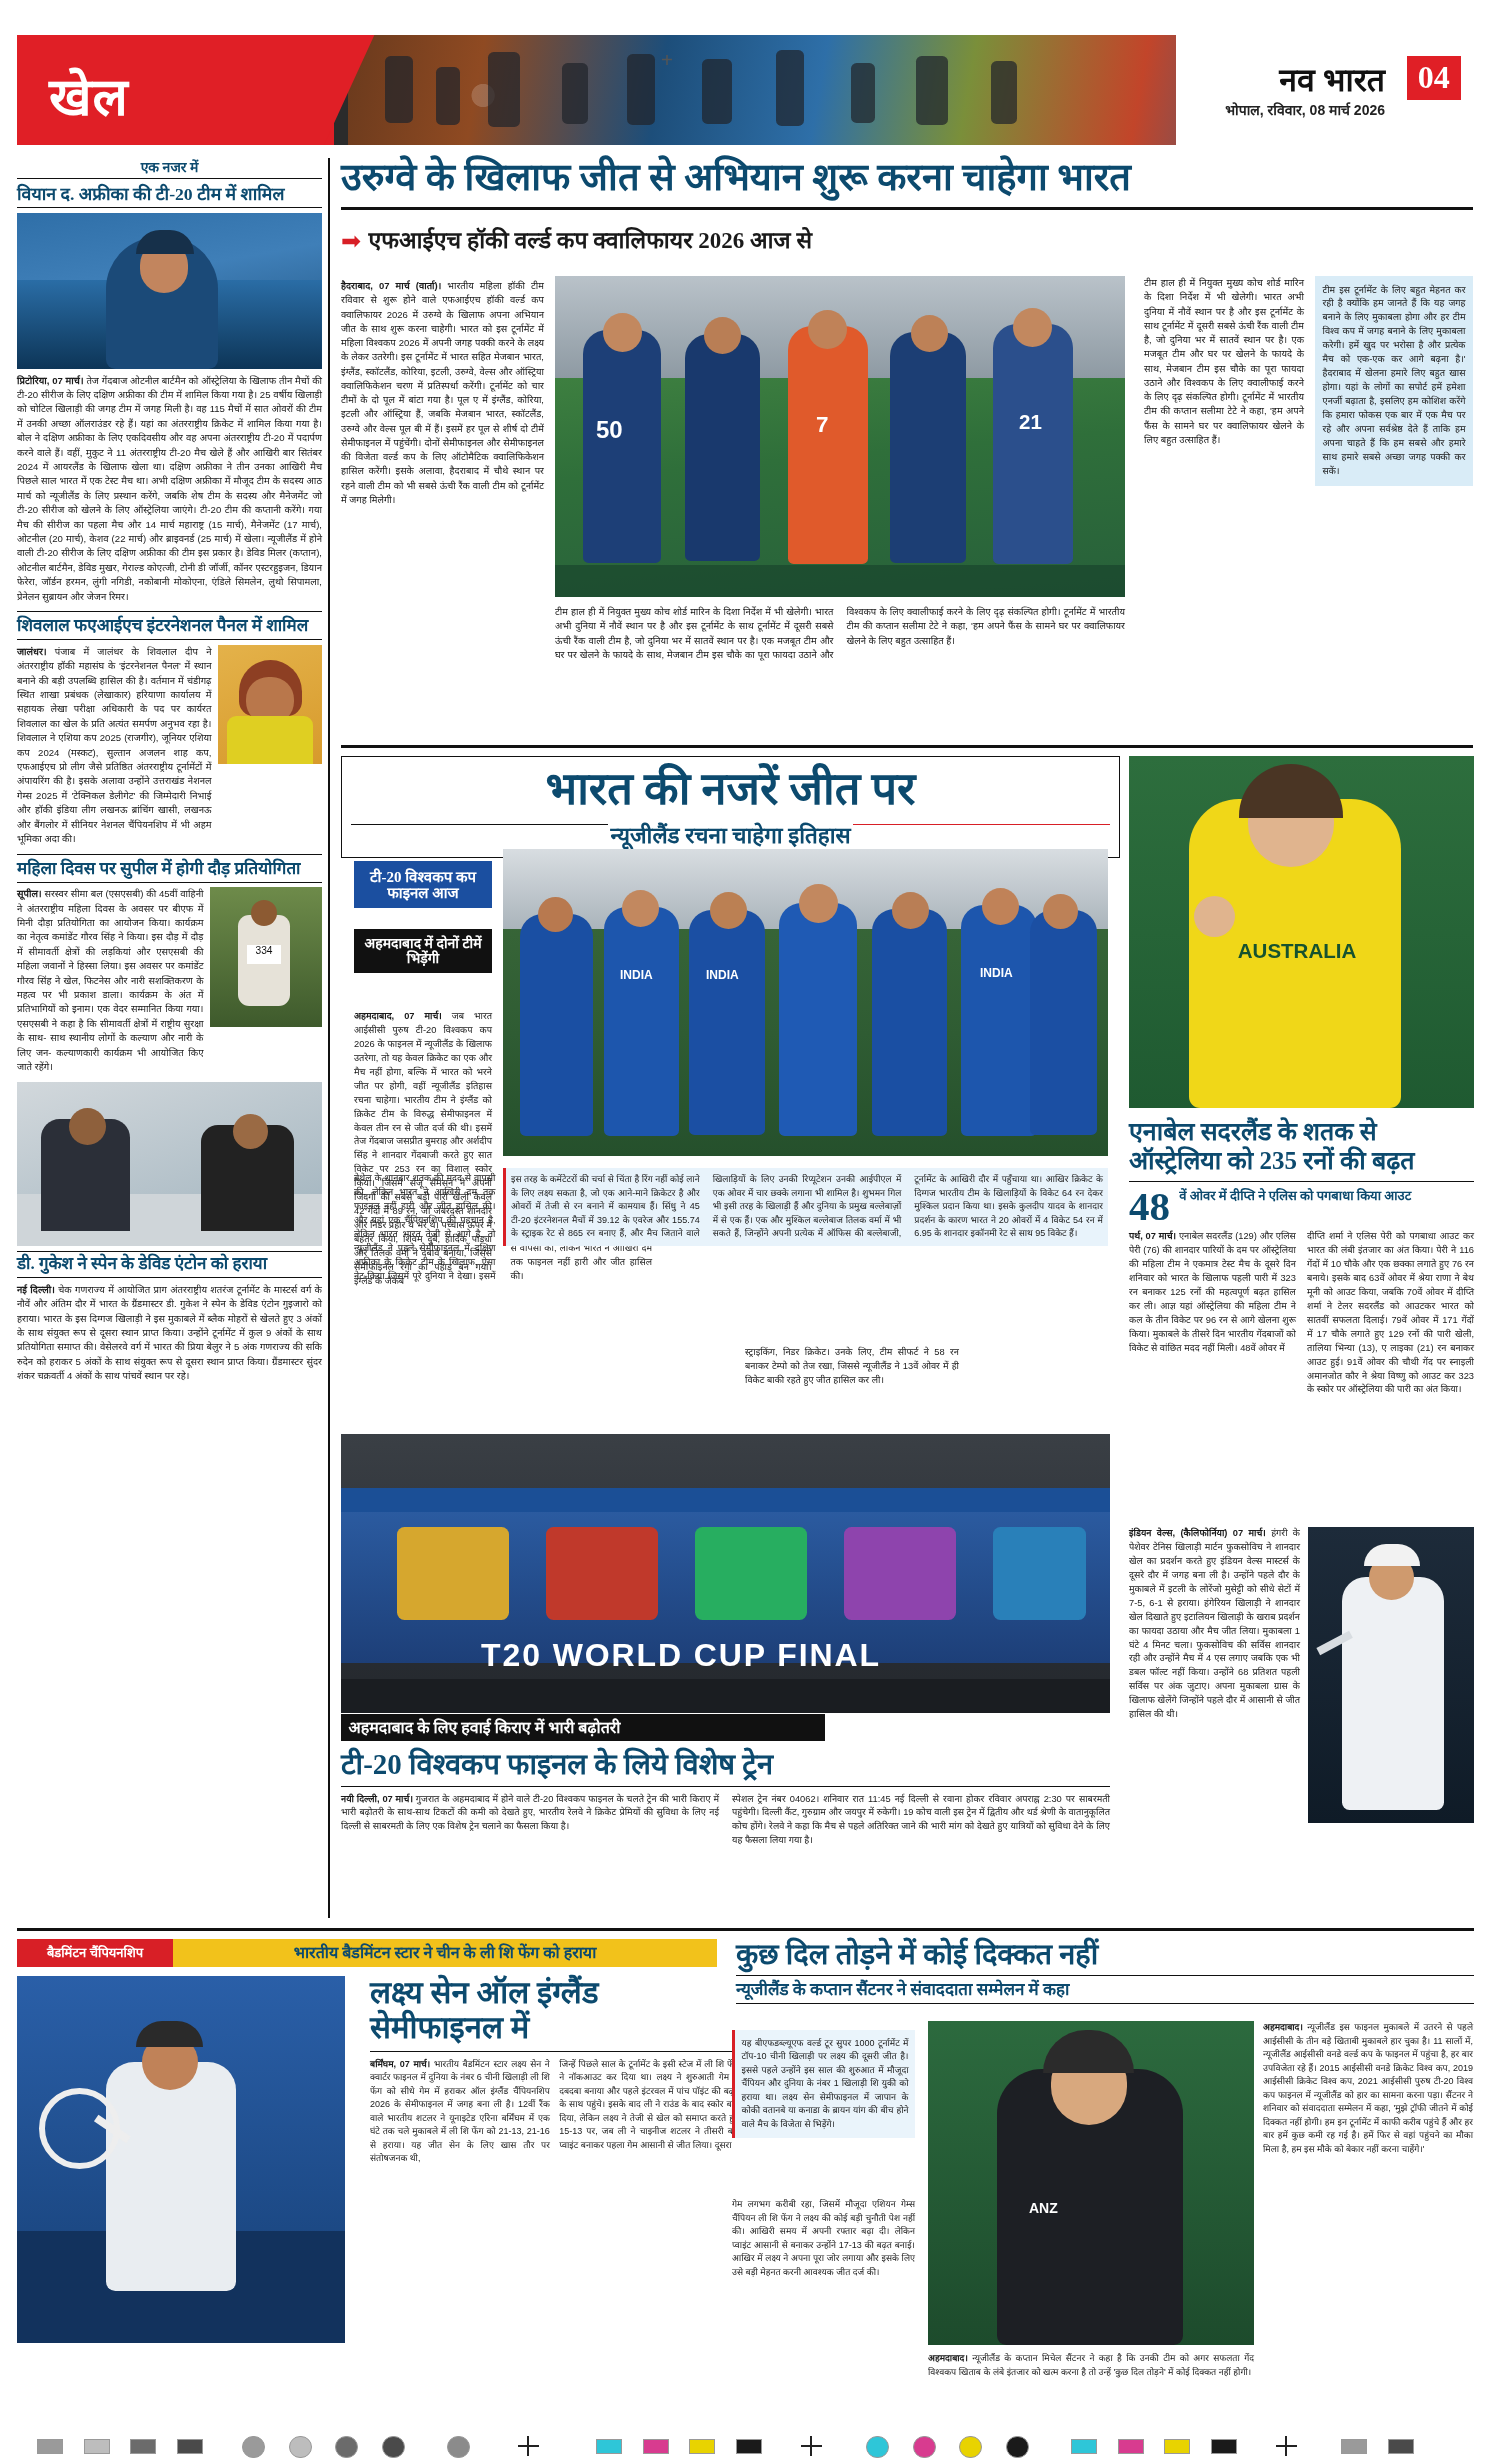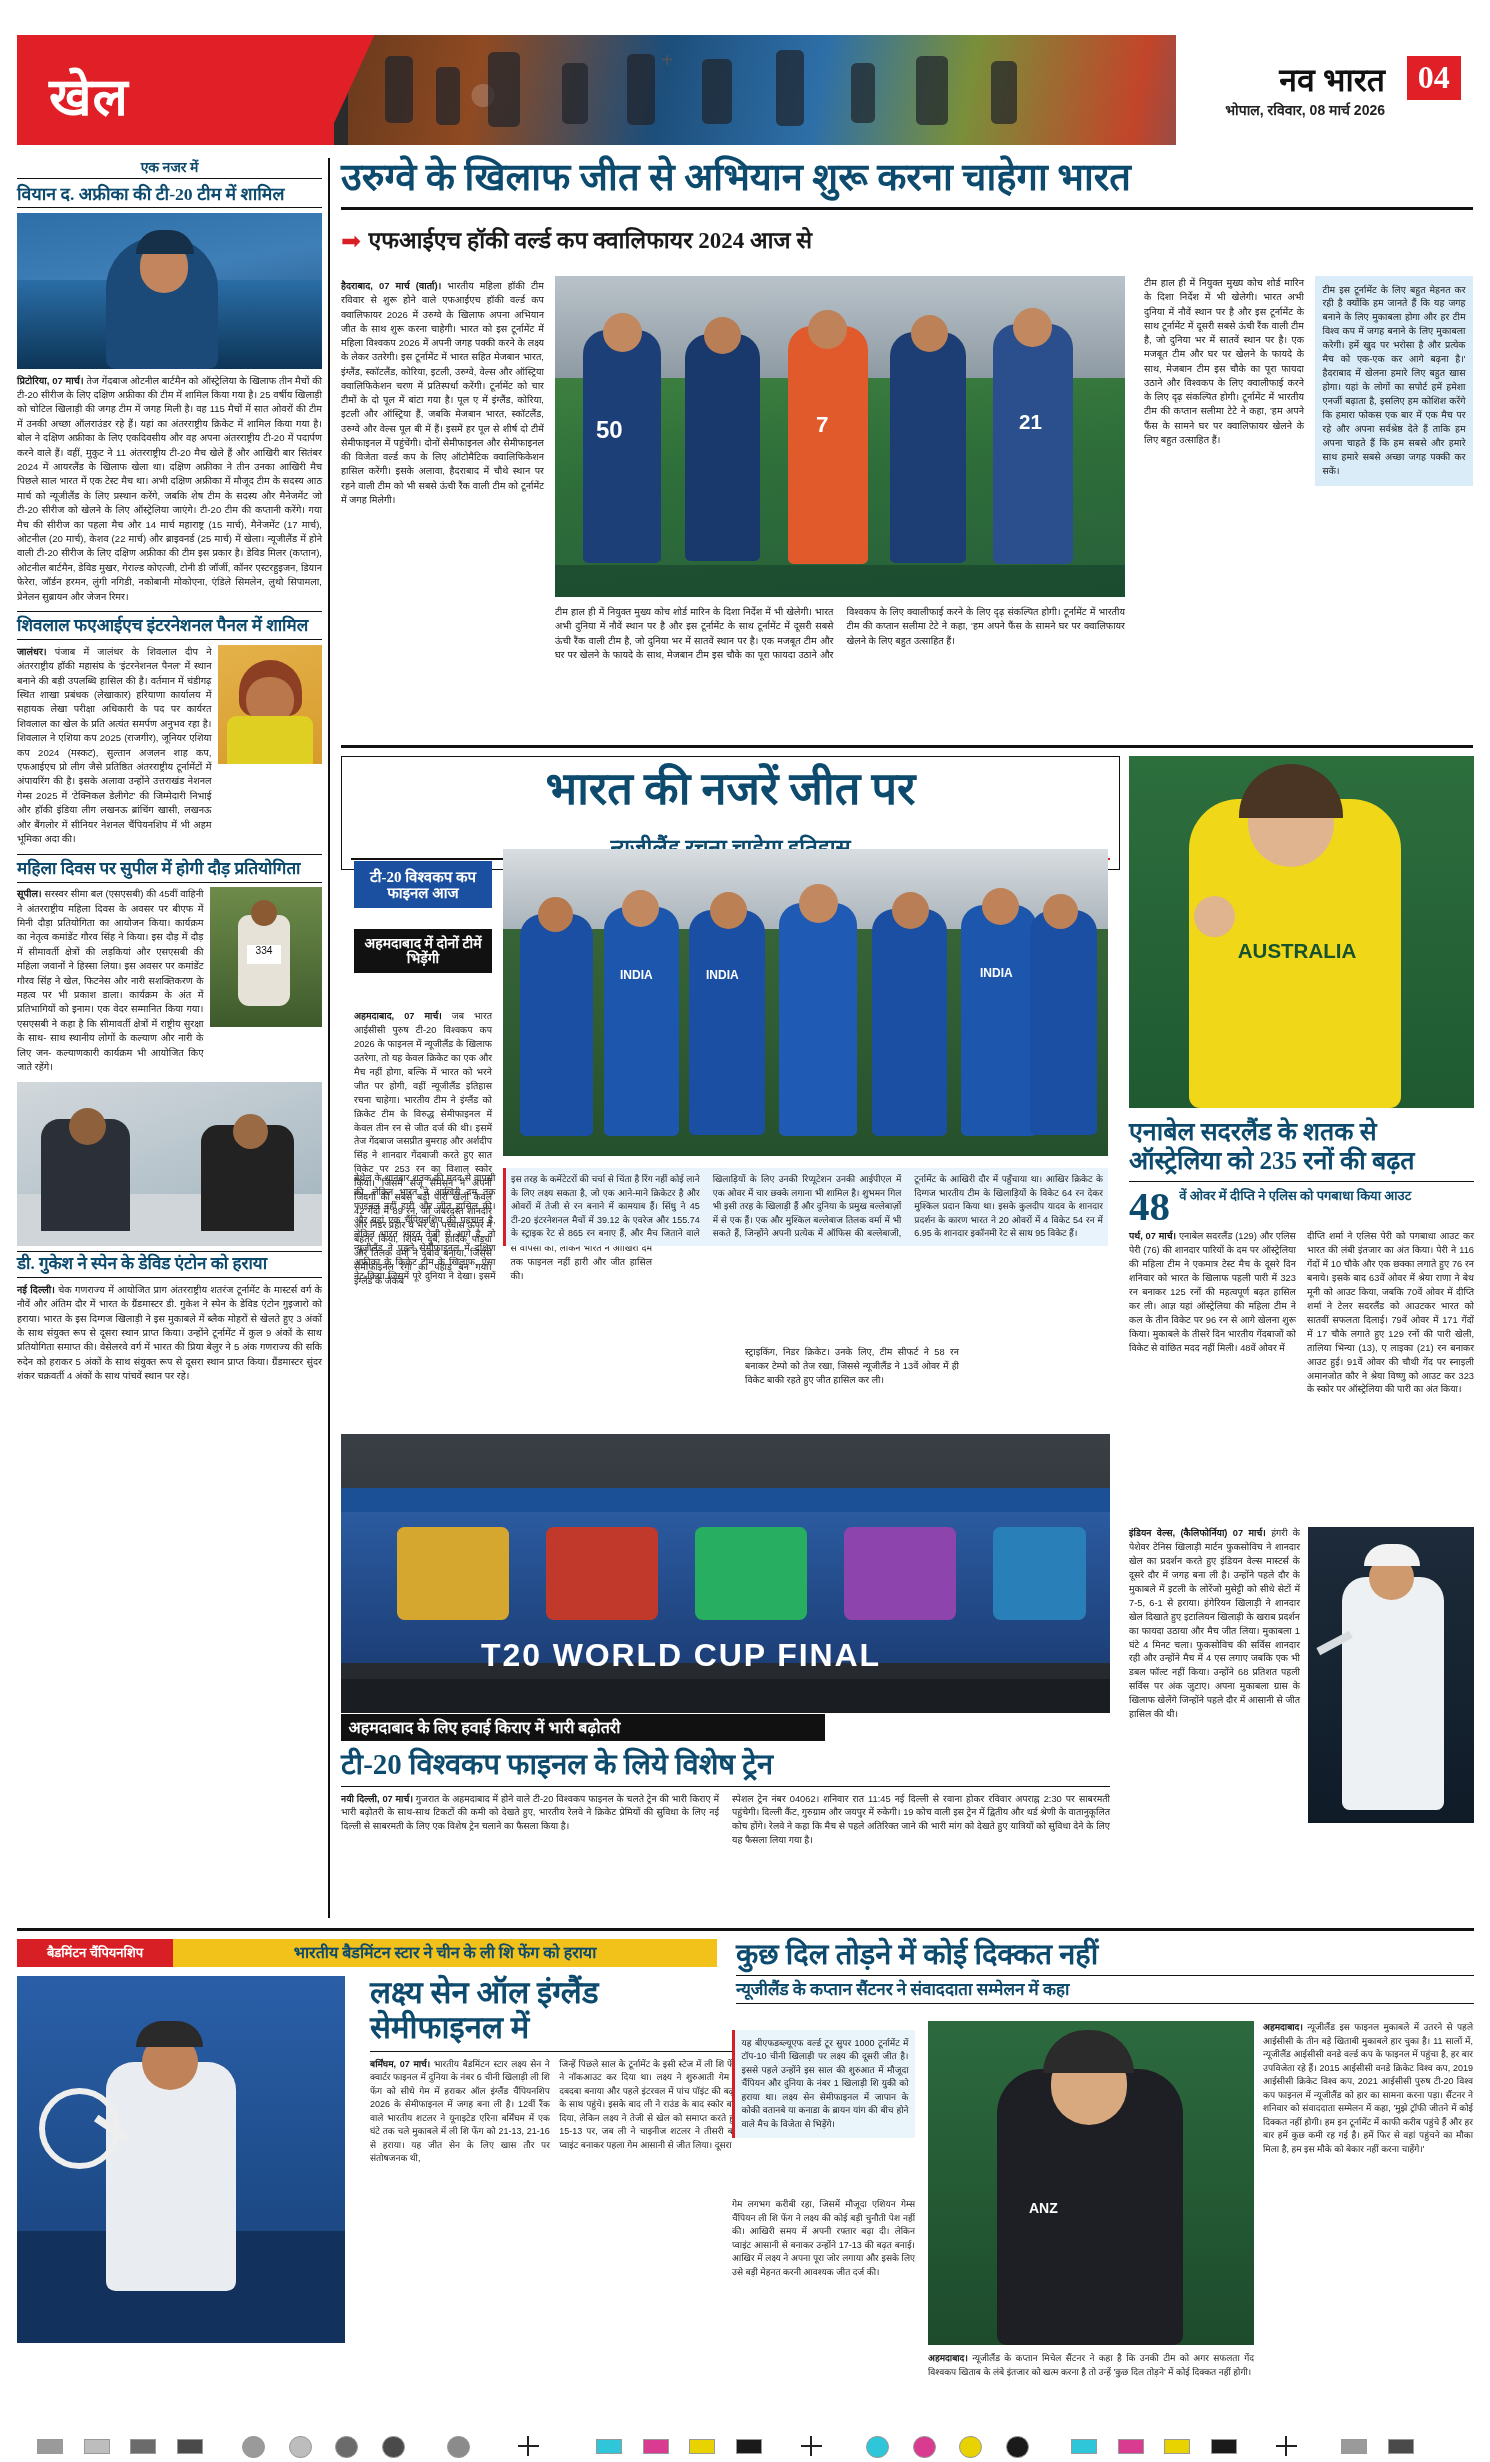--- a/index.html
+++ b/index.html
@@ -153,21 +153,21 @@
   <div class="col-rule" style="left:328px;top:158px;width:1.9px;height:1760px;"></div>
 
   <div class="box" style="left:341px;top:156px;width:1132px;">
     <div class="hl" style="font-size:38px;line-height:1.15;">उरुग्वे के खिलाफ जीत से अभियान शुरू करना चाहेगा भारत</div>
     <div style="height:2.8px;background:#111;margin:7.5px 0 7.5px 0;"></div>
   </div>
 
   <div class="box" style="left:341px;top:229px;width:559px;">
     <div style="display:flex;align-items:flex-start;gap:7.5px;">
       <span style="color:#d81f26;font-size:24px;line-height:1;">➡</span>
-      <div class="hl" style="font-size:23px;color:#1a1a1a;">एफआईएच हॉकी वर्ल्ड कप क्वालिफायर 2024 आज से</div>
+      <div class="hl" style="font-size:23px;color:#1a1a1a;">एफआईएच हॉकी वर्ल्ड कप क्वालिफायर 2026 आज से</div>
     </div>
   </div>
 
   <div class="box" style="left:341px;top:279px;width:203px;">
     <div class="body-txt" style="font-size:9.5px;">
       <b>हैदराबाद, 07 मार्च (वार्ता)।</b>
       <span>भारतीय महिला हॉकी टीम रविवार से शुरू होने वाले एफआईएच हॉकी वर्ल्ड कप क्वालिफायर 2026 में उरुग्वे के खिलाफ अपना अभियान जीत के साथ शुरू करना चाहेगी। भारत को इस टूर्नामेंट में महिला विश्वकप 2026 में अपनी जगह पक्की करने के लक्ष्य के लेकर उतरेगी। इस टूर्नामेंट में भारत सहित मेजबान भारत, इंग्लैंड, स्कॉटलैंड, कोरिया, इटली, उरुग्वे, वेल्स और ऑस्ट्रिया क्वालिफिकेशन चरण में प्रतिस्पर्धा करेंगी। टूर्नामेंट को चार टीमों के दो पूल में बांटा गया है। पूल ए में इंग्लैंड, कोरिया, इटली और ऑस्ट्रिया हैं, जबकि मेजबान भारत, स्कॉटलैंड, उरुग्वे और वेल्स पूल बी में हैं। इसमें हर पूल से शीर्ष दो टीमें सेमीफाइनल में पहुंचेंगी। दोनों सेमीफाइनल और सेमीफाइनल की विजेता वर्ल्ड कप के लिए ऑटोमैटिक क्वालिफिकेशन हासिल करेंगी। इसके अलावा, हैदराबाद में चौथे स्थान पर रहने वाली टीम को भी सबसे ऊंची रैंक वाली टीम को टूर्नामेंट में जगह मिलेगी।</span>
     </div>
   </div>
 
@@ -199,21 +199,21 @@
   </div>
 
   <div class="box" style="left:1315px;top:276px;width:158px;background:#d9ecf7;padding:7.5px;box-sizing:border-box;">
     <div class="body-txt" style="font-size:9.3px;">टीम इस टूर्नामेंट के लिए बहुत मेहनत कर रही है क्योंकि हम जानते हैं कि यह जगह बनाने के लिए मुकाबला होगा और हर टीम विश्व कप में जगह बनाने के लिए मुकाबला करेगी। हमें खुद पर भरोसा है और प्रत्येक मैच को एक-एक कर आगे बढ़ना है।' हैदराबाद में खेलना हमारे लिए बहुत खास होगा। यहां के लोगों का सपोर्ट हमें हमेशा एनर्जी बढ़ाता है, इसलिए हम कोशिश करेंगे कि हमारा फोकस एक बार में एक मैच पर रहे और अपना सर्वश्रेष्ठ देते हैं ताकि हम अपना चाहते हैं कि हम सबसे और हमारे साथ हमारे सबसे अच्छा जगह पक्की कर सकें।</div>
   </div>
 
   <div class="thick-line" style="left:341px;top:745px;width:1132px;"></div>
 
   <div class="box" style="left:341px;top:756px;width:779px;border:1.9px solid #111;box-sizing:border-box;padding:9.3px;">
     <div class="hl" style="font-size:45px;text-align:center;line-height:1.05;">भारत की नजरें जीत पर</div>
-    <div style="display:flex;align-items:flex-end;gap:2px;margin-top:22px;">
+    <div style="display:flex;align-items:flex-start;gap:2px;margin-top:10px;">
       <div style="flex:1;height:1.9px;background:#111;"></div>
       <div class="hl" style="font-size:22.4px;white-space:nowrap;">न्यूजीलैंड रचना चाहेगा इतिहास</div>
       <div style="flex:1;height:1.9px;background:#d81f26;"></div>
     </div>
   </div>
 
   <div class="box" style="left:354px;top:861px;width:138px;background:#1b4fa0;color:#fff;padding:7.5px;box-sizing:border-box;text-align:center;">
     <div class="hl" style="font-size:15px;color:#fff;">टी-20 विश्वकप कप फाइनल आज</div>
   </div>
   <div class="box" style="left:354px;top:929px;width:138px;background:#111;color:#fff;padding:7px;box-sizing:border-box;text-align:center;">

